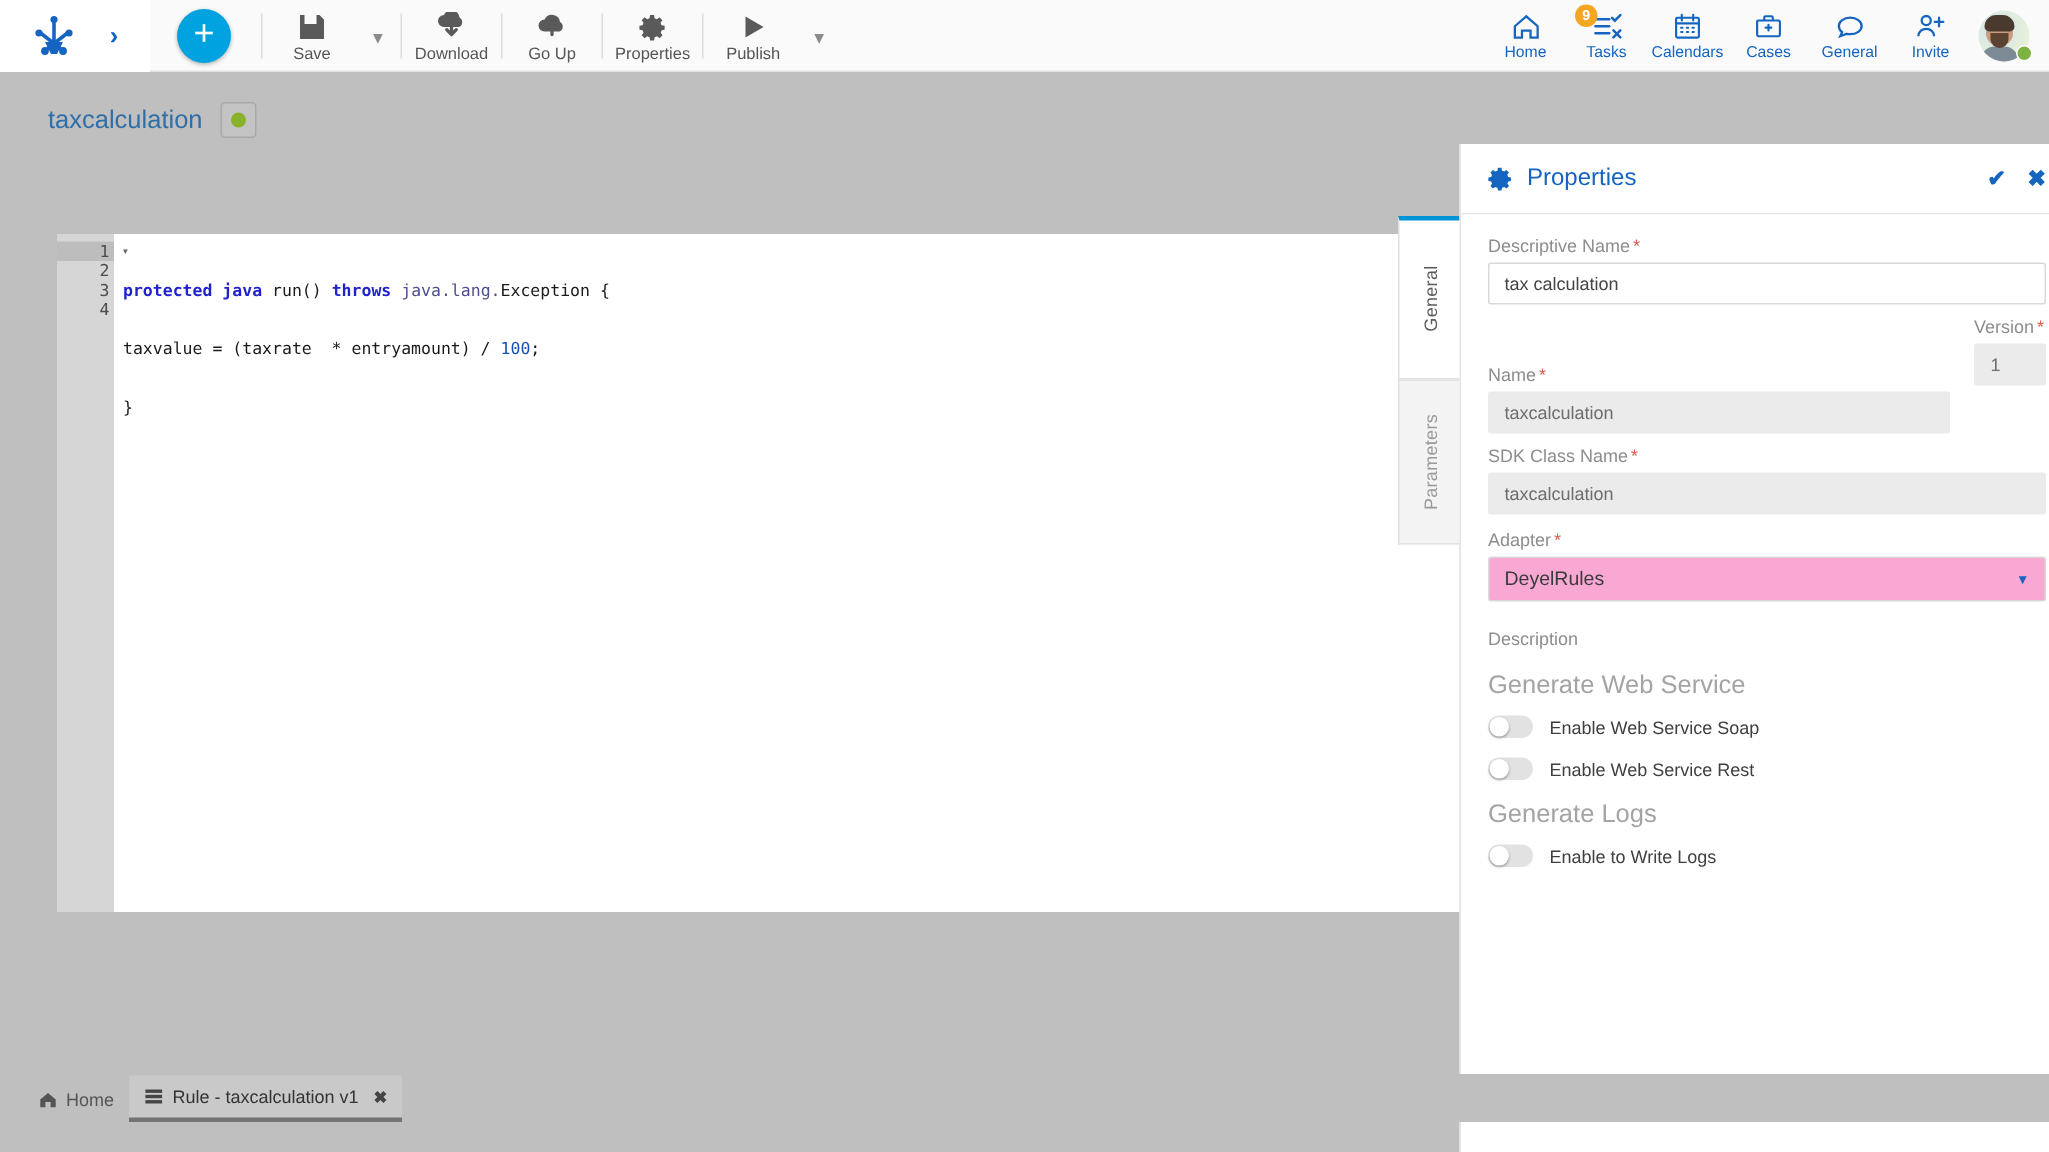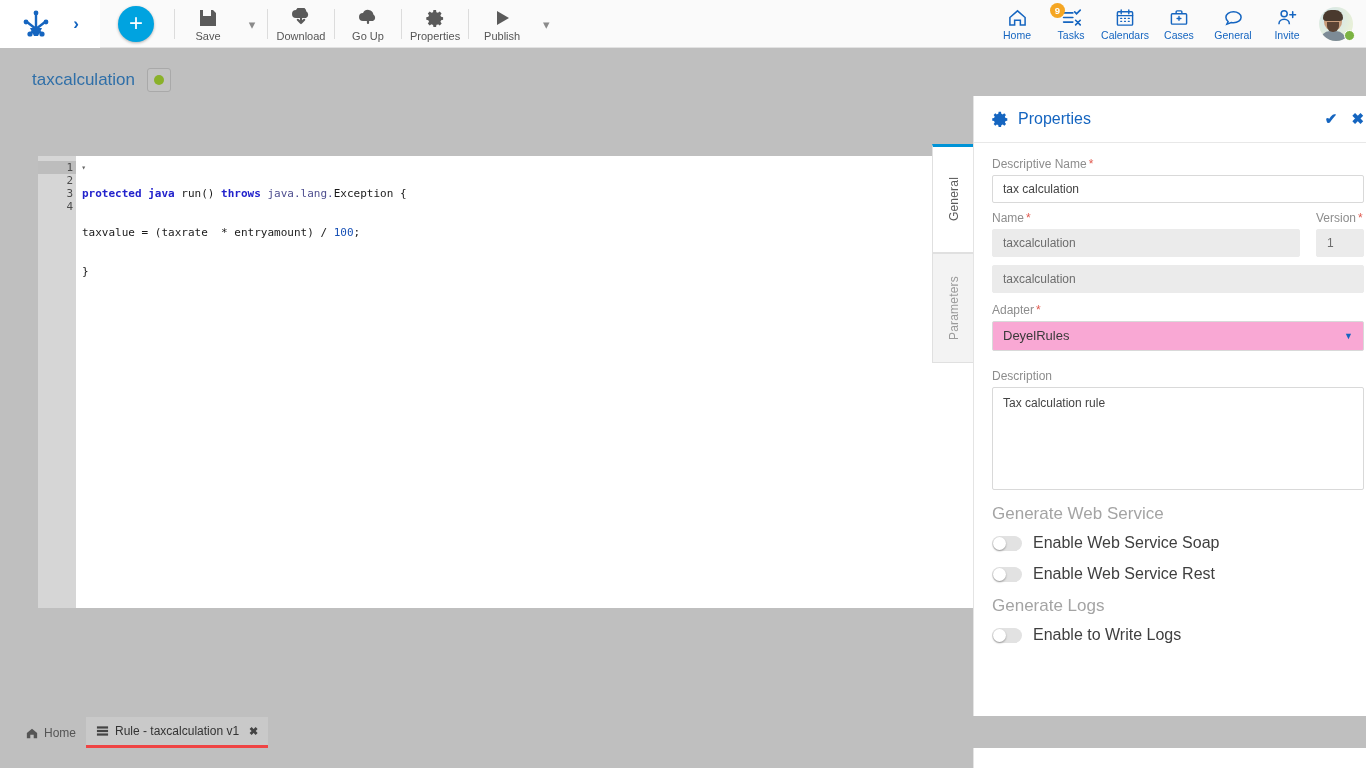--- a/index.html
+++ b/index.html
@@ -130,56 +130,56 @@
   #props-body { padding: 14px 18px 0 18px; height: 673px; overflow: hidden; }
   .fld { margin-bottom: 8px; }
   .lbl { font-size: 12px; color: #8d8d8d; margin-bottom: 4px; }
   .req { color: #e05a4f; margin-left: 2px; }
   .inp {
     width: 100%; height: 28px; border: 1px solid #d9d9d9; border-radius: 2px;
     background: #fff; font-size: 12px; color: #444; padding: 0 10px; line-height: 26px;
   }
   .inp.disabled { background: #ebebeb; border-color: #ebebeb; color: #6d6d6d; }
   .row { display: flex; gap: 16px; }
-  .row .grow { flex: 1; }
+  .row .grow { flex: 1; margin-top: 32px; }
   .row .vercol { width: 48px; }
   .sel {
     width: 100%; height: 30px; border: 1px solid #d9d9d9; border-radius: 2px; background: #f9a8d4;
     font-size: 13px; color: #3a3a3a; padding: 0 10px; line-height: 28px; display: flex; align-items: center;
   }
   .sel .caret { margin-left: auto; color: #1565c0; font-size: 9px; }
   .ta {
     width: 100%; height: 103px; border: 1px solid #d9d9d9; border-radius: 2px; background: #fff;
     font-size: 12px; color: #444; padding: 8px 10px; resize: none;
     font-family: "Liberation Sans", sans-serif;
   }
   .sect { font-size: 17px; color: #a4a4a4; margin: 14px 0 10px 0; }
   .toggle-row { display: flex; align-items: center; margin-bottom: 13px; }
   .sw {
     width: 30px; height: 15px; border-radius: 8px; background: #e2e2e2; position: relative; flex: none;
   }
   .sw::after {
     content: ""; position: absolute; left: 1px; top: 1px; width: 13px; height: 13px;
     border-radius: 50%; background: #fff; box-shadow: 0 1px 2px rgba(0,0,0,.35);
   }
-  .toggle-row .tlbl { margin-left: 11px; font-size: 16px; color: #3f3f3f; }
+  .toggle-row .tlbl { margin-left: 11px; font-size: 12px; color: #3f3f3f; }
 
   #right-scrollbar { position: absolute; right: 0; top: 48px; width: 7px; height: 720px; background: transparent; }
   #right-scrollbar .thumb { position: absolute; right: 0; top: 452px; width: 4px; height: 70px; background: #333; }
 
   
   #taskbar {
     position: absolute; left: 0; bottom: 0; width: 1366px; height: 32px;
     background: #bfbfbf; display: flex; align-items: flex-end;
   }
   .tbitem {
     height: 30px; display: flex; align-items: center; padding: 0 10px; font-size: 12px;
     color: #555; gap: 6px;
   }
-  .tbitem.active { background: #c9c9c9; border-bottom: 3px solid #ef4444; color: #333; height: 31px; justify-content: space-between; }
+  .tbitem.active { background: #c9c9c9; border-bottom: 3px solid #737373; color: #333; height: 31px; justify-content: space-between; }
   .tb-x { font-size: 11px; font-weight: bold; color: #444; margin-left: 4px; }
   svg { display: block; }
 </style>
 </head>
 <body>
 
 <div id="topbar">
 
   <div class="logo-zone">
     <span class="logo-mark">
@@ -410,36 +410,38 @@
         </div>
         <div class="fld vercol">
           <div class="lbl">
             <span>Version</span><span class="req">*</span>
           </div>
           <div class="inp disabled">1</div>
         </div>
       </div>
 
       <div class="fld">
+        <div class="lbl">
+          <span>SDK Class Name</span><span class="req">*</span>
+        </div>
         <div class="inp disabled">taxcalculation</div>
       </div>
 
       <div class="fld" style="margin-top:10px;">
         <div class="lbl">
           <span>Adapter</span><span class="req">*</span>
         </div>
         <div class="sel">
           <span>DeyelRules</span>
           <span class="caret">▼</span>
         </div>
       </div>
 
       <div class="fld" style="margin-top:18px;">
         <div class="lbl">Description</div>
-        <div class="ta">Tax calculation rule</div>
       </div>
 
       <div class="sect">Generate Web Service</div>
 
       <div class="toggle-row">
         <span class="sw"></span>
         <span class="tlbl">Enable Web Service Soap</span>
       </div>
 
       <div class="toggle-row">

